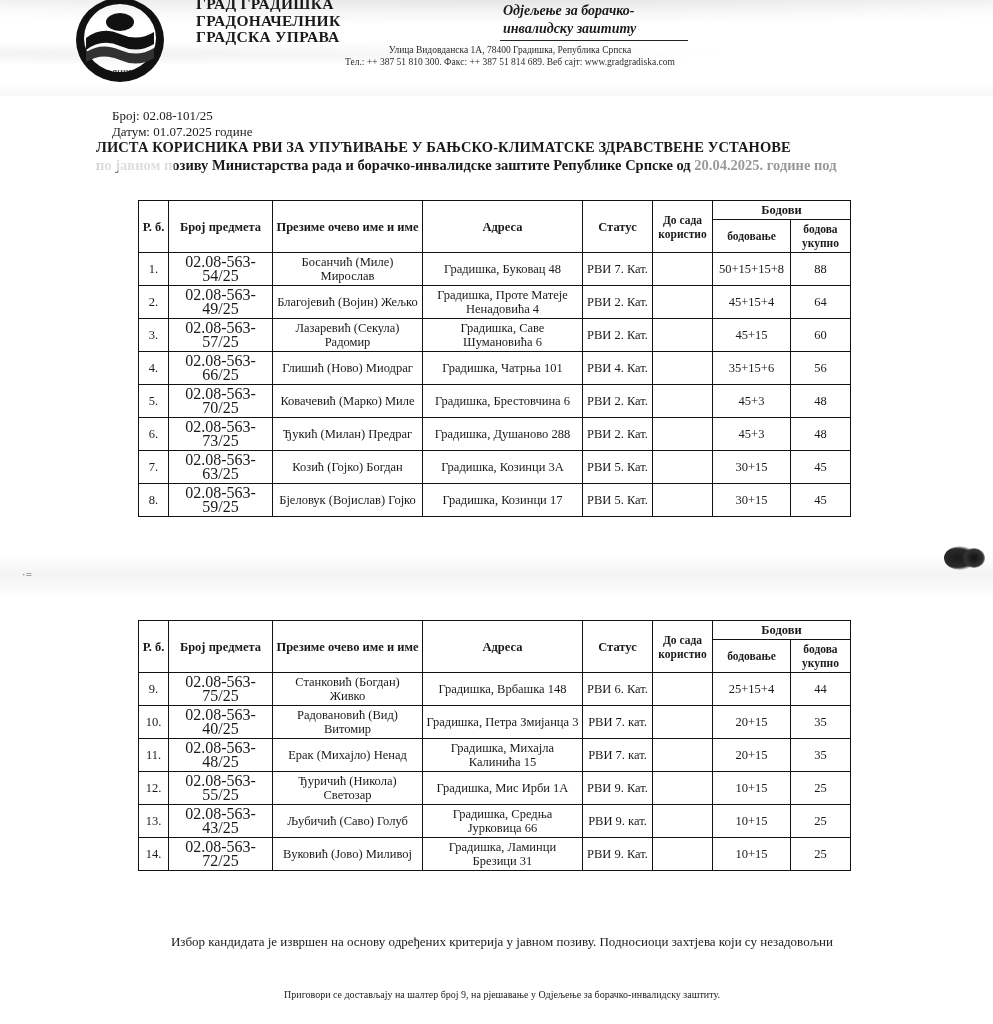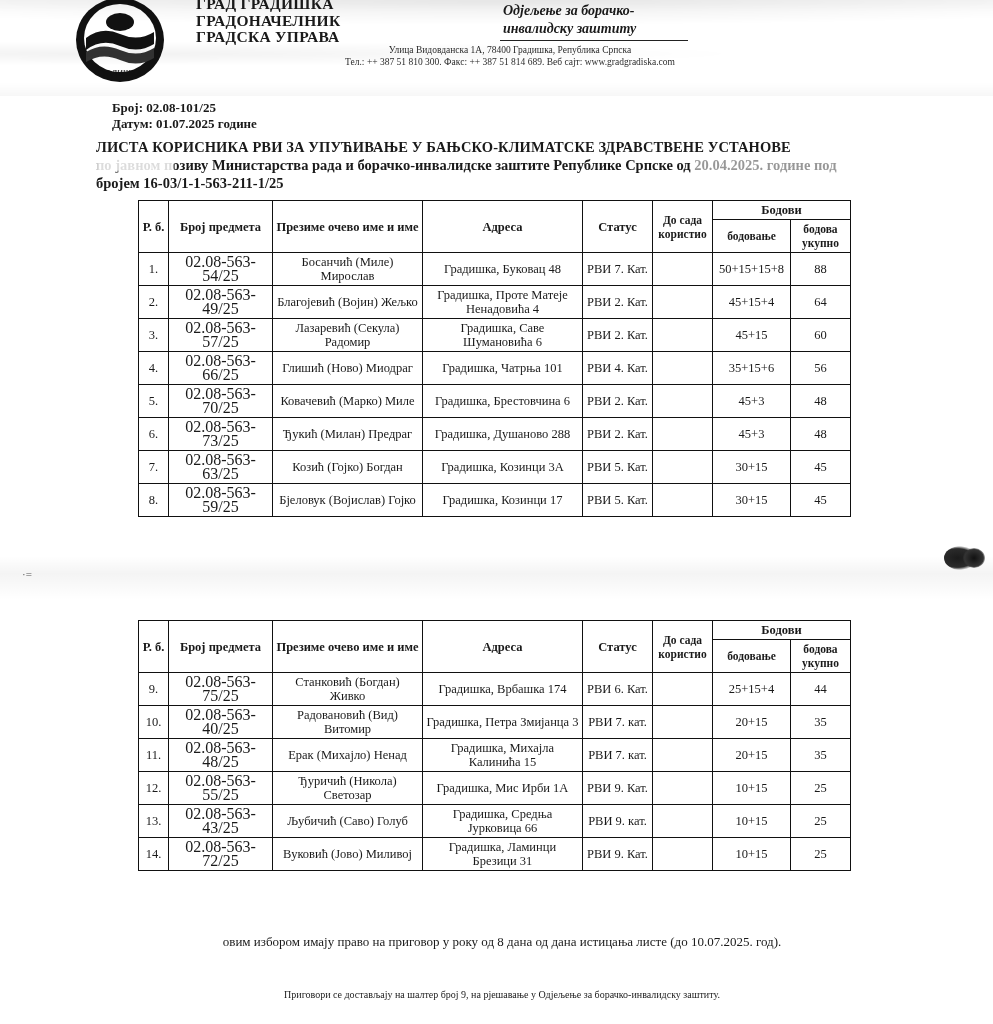--- a/index.html
+++ b/index.html
@@ -46,22 +46,22 @@
   .dept-underline{
     position:absolute;left:500px;top:40px;width:188px;height:1px;background:#222;
   }
   .addr{
     position:absolute;left:300px;top:44px;width:420px;
     text-align:center;font-size:9.5px;line-height:12px;color:#2b2b2b;
   }
 
   
   .meta{
-    position:absolute;left:112px;top:100px;
-    font-weight:bold;font-size:13px;line-height:16px;
+    position:absolute;left:112px;top:108px;
+    font-weight:normal;font-size:13px;line-height:16px;
   }
 
   
   .title-block{
     position:absolute;left:96px;top:138px;width:812px;
     text-align:left;font-weight:bold;font-size:14.5px;line-height:18px;
   }
   .title-line1{letter-spacing:.1px;}
   .faded{opacity:.45;}
   .smudge{
@@ -174,21 +174,20 @@
       <span>01.07.2025 године</span>
     </div>
   </div>
 
   <div class="title-block">
     <div class="title-line1">ЛИСТА КОРИСНИКА РВИ ЗА УПУЋИВАЊЕ У БАЊСКО-КЛИМАТСКЕ ЗДРАВСТВЕНЕ УСТАНОВЕ</div>
     <div>
       <span>по јавном позиву Министарства рада и борачко-инвалидске заштите Републике Српске од</span>
       <span class="faded">20.04.2025. године под</span>
     </div>
-    <div>бројем 16-03/1-1-563-211-1/25</div>
   </div>
   <div class="smudge"></div>
 
   <table class="lst t1">
     <colgroup>
       <col class="c-rb">
         <col class="c-num">
         <col class="c-name">
         <col class="c-addr">
       <col class="c-status">
@@ -324,21 +323,21 @@
       <tr>
         <th class="hdr-small">бодовање</th>
         <th class="hdr-small">бодова укупно</th>
       </tr>
     </thead>
     <tbody>
       <tr>
         <td>9.</td>
         <td class="cellnum">02.08-563-75/25</td>
         <td class="tight">Станковић (Богдан) Живко</td>
-        <td class="tight">Градишка, Врбашка 174</td>
+        <td class="tight">Градишка, Врбашка 148</td>
         <td class="tight">РВИ 6. Кат.</td>
         <td></td>
         <td class="tight">25+15+4</td>
         <td>44</td>
       </tr>
       <tr>
         <td>10.</td>
         <td class="cellnum">02.08-563-40/25</td>
         <td class="tight">Радовановић (Вид) Витомир</td>
         <td class="tight">Градишка, Петра Змијанца 3</td>
@@ -384,18 +383,18 @@
         <td class="tight">Градишка, Ламинци Брезици 31</td>
         <td class="tight">РВИ 9. Кат.</td>
         <td></td>
         <td class="tight">10+15</td>
         <td>25</td>
       </tr>
     </tbody>
   </table>
 
   <div class="foot">
-    <div>овим избором имају право на приговор у року од 8 дана од дана истицања листе (до 10.07.2025. год).</div>
+    <div>Избор кандидата је извршен на основу одређених критерија у јавном позиву. Подносиоци захтјева који су незадовољни</div>
   </div>
   <div class="foot2">Приговори се достављају на шалтер број 9, на рјешавање у Одјељење за борачко-инвалидску заштиту.</div>
 
   <div class="scan-shade"></div>
 </div>
 
 </body></html>

